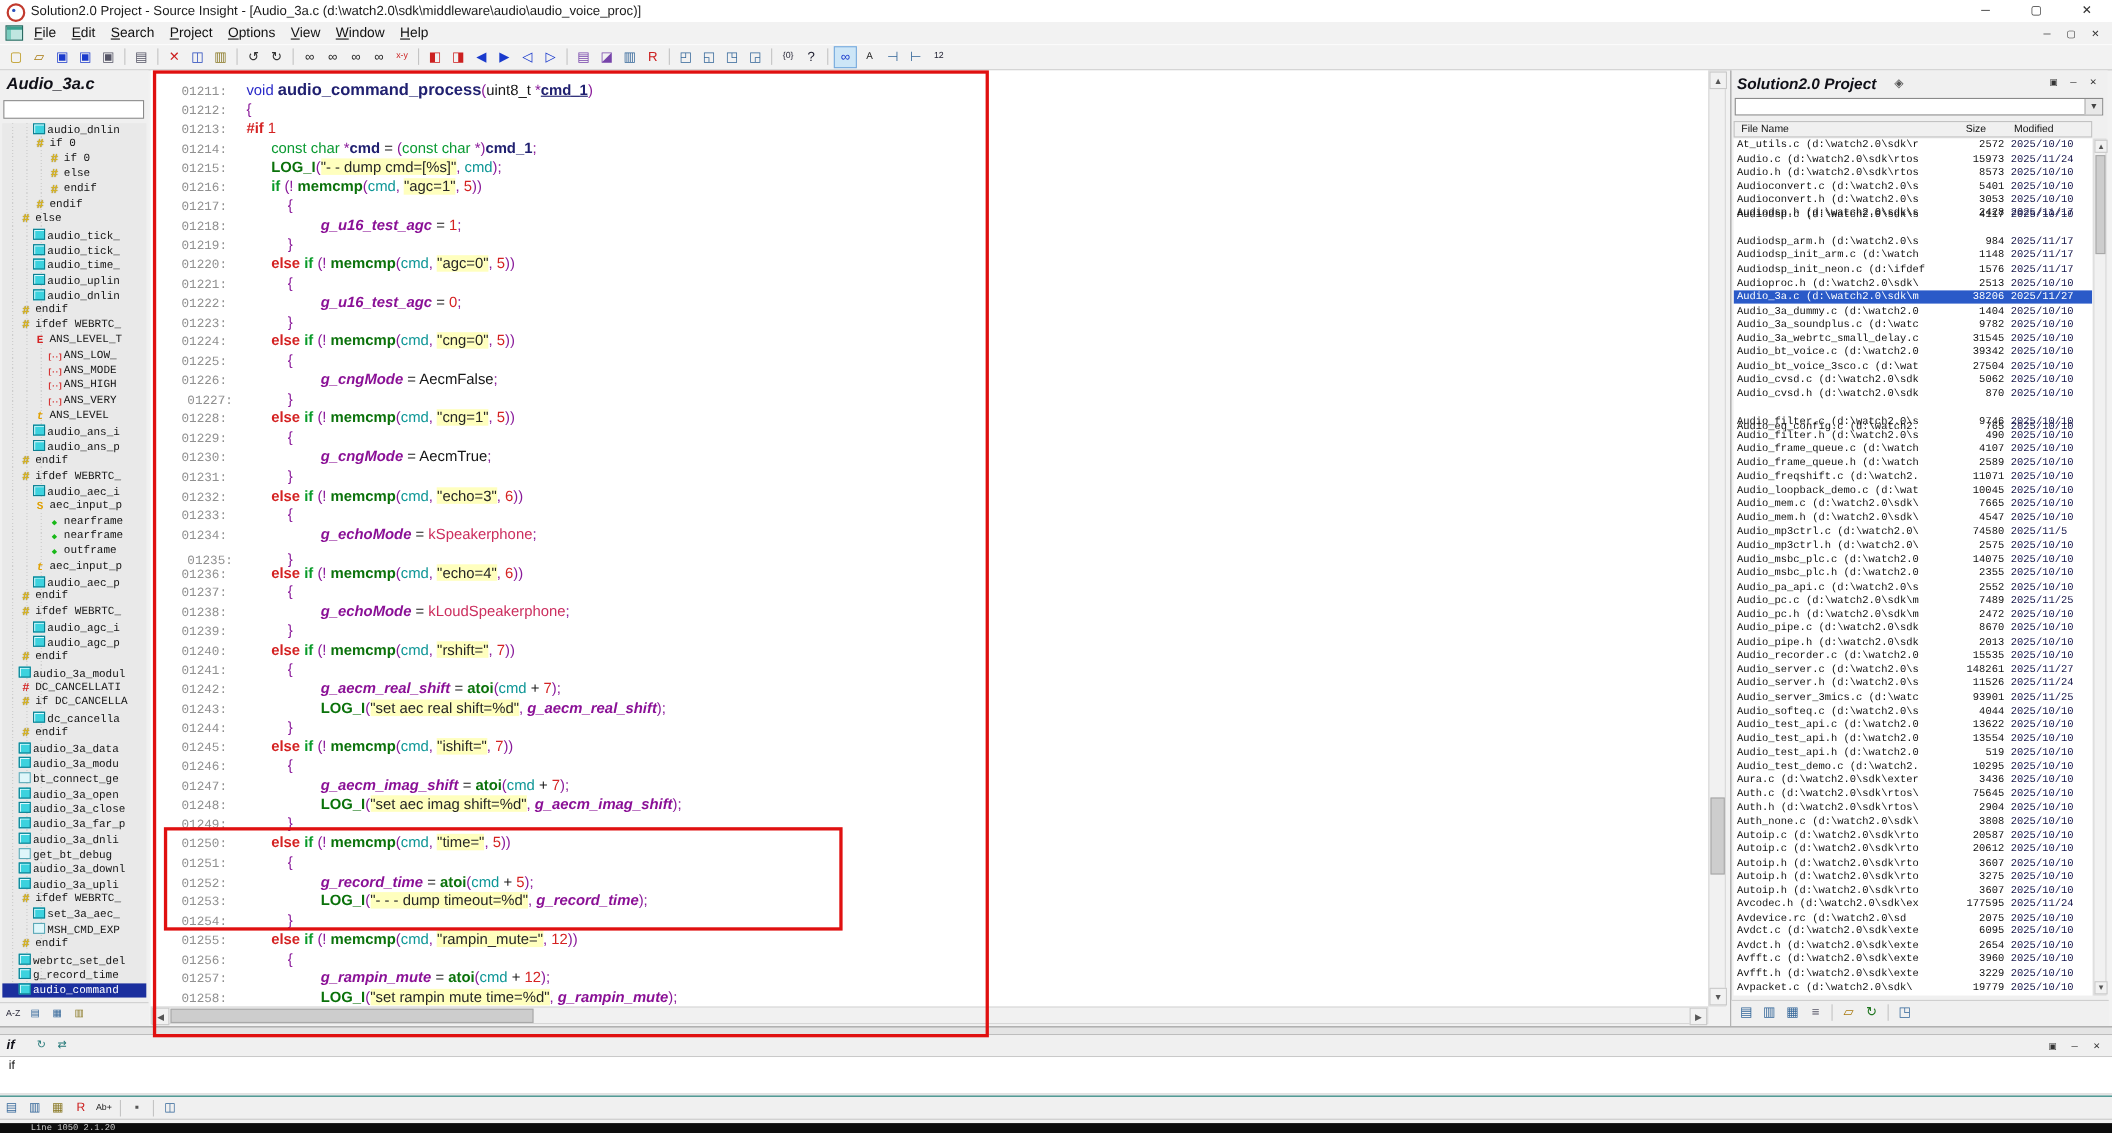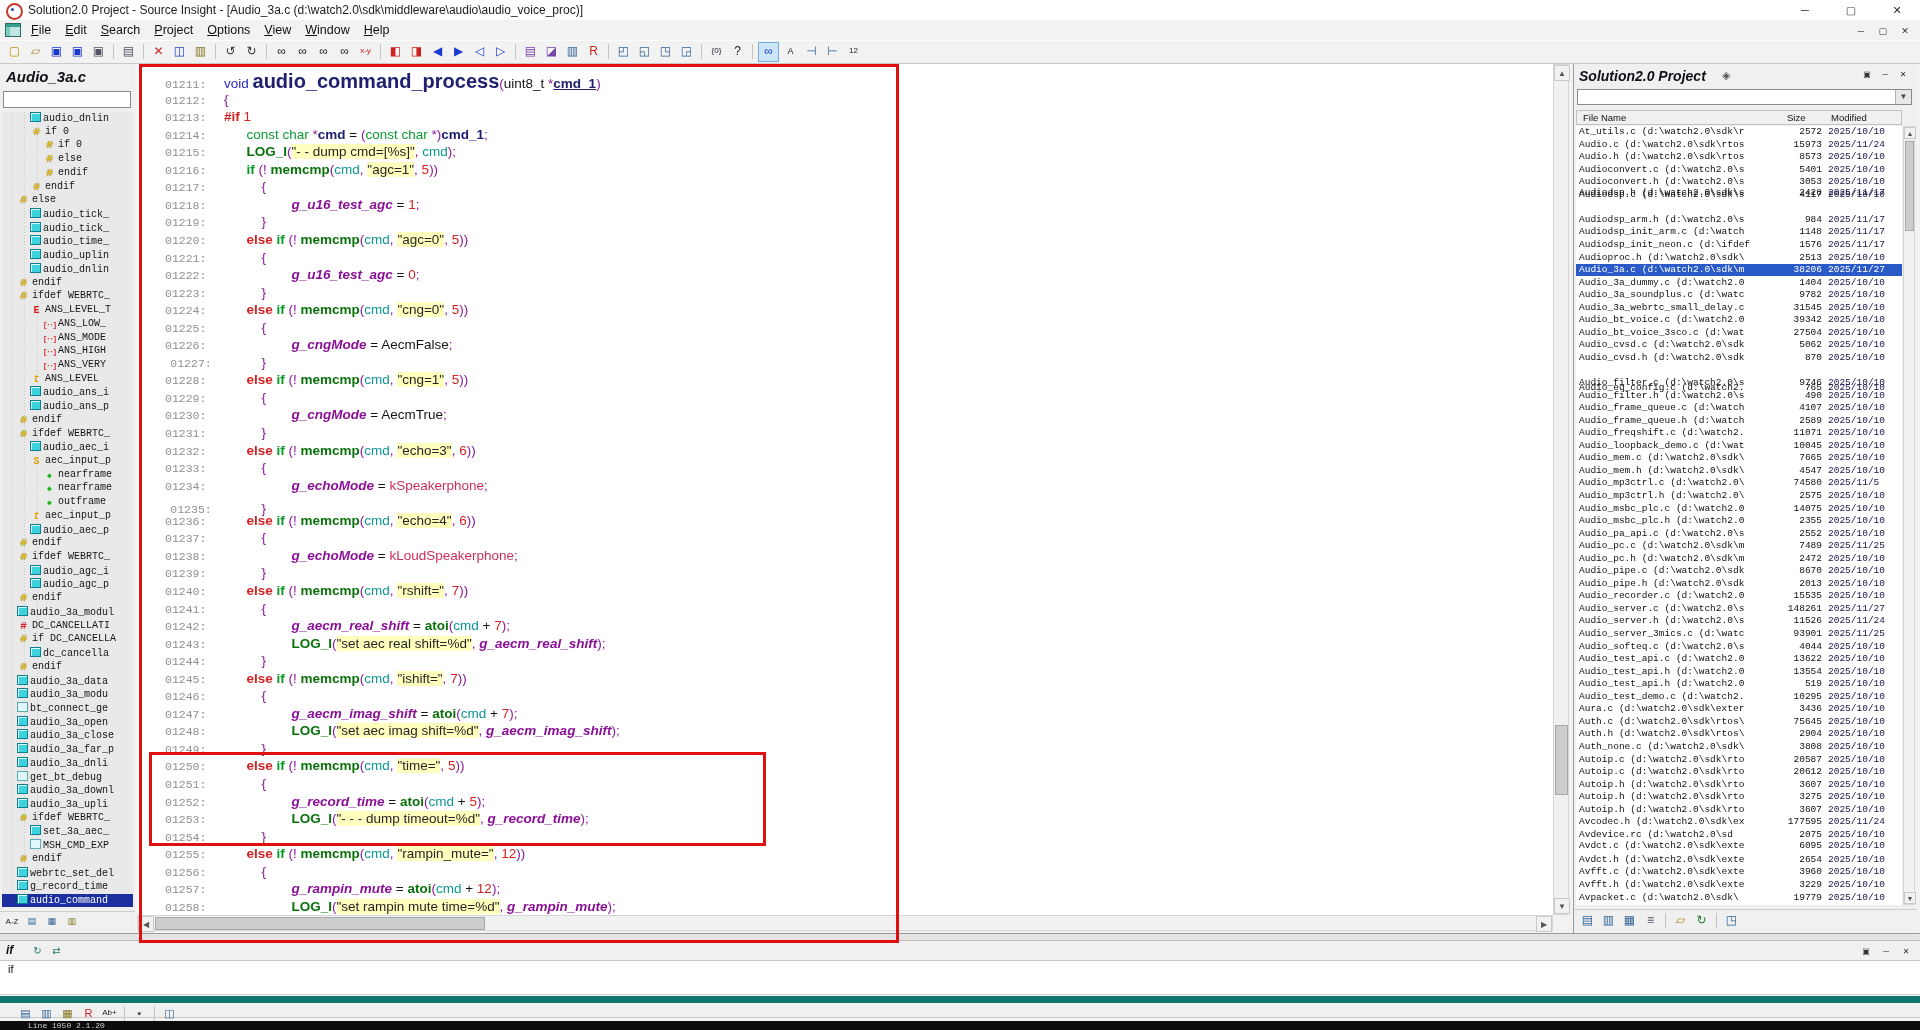--- a/index.html
+++ b/index.html
@@ -64,21 +64,21 @@
   .sg-ke{color:#d42222;font-weight:bold;}
   .sg-pp{color:#d42222;font-weight:bold;}
   .sg-n{color:#d42222;}
   .sg-f{color:#0b720b;font-weight:bold;}
   .sg-id{color:#0d9696;}
   .sg-g{color:#8a1096;font-weight:bold;font-style:italic;}
   .sg-ev{color:#cc2e5e;}
   .sg-pl{color:#141414;}
   .sg-pu{color:#8a1a9a;}
   .sg-str{color:#262626;background:#ffffbe;}
-  .sg-fdef{color:#202070;font-weight:bold;font-size:20px;}
+  .sg-fdef{color:#202070;font-weight:bold;font-size:15px;}
   .sg-dnavy{color:#202070;font-weight:bold;}
   .sg-pdecl{color:#202070;font-weight:bold;text-decoration:underline;}
   
   .sbtrack{background:#f1f1f1;border:1px solid #d7d7d7;box-sizing:border-box;}
   .sbarrow{position:absolute;text-align:center;color:#555;background:#f1f1f1;border:1px solid #c9c9c9;box-sizing:border-box;}
   .sbthumb{position:absolute;background:#cdcdcd;border:1px solid #a8a8a8;box-sizing:border-box;}
   
   .annbox{border:3px solid #e01010;pointer-events:none;z-index:60;}
   
   #project{left:1573px;top:64px;width:343px;height:869px;background:#f0f0f0;border-left:1px solid #9a9a9a;box-sizing:border-box;}
@@ -105,22 +105,22 @@
   
   #splitter{left:0;top:933px;width:1920px;height:8px;background:#e4e4e4;border-top:1px solid #9a9a9a;border-bottom:1px solid #bdbdbd;box-sizing:border-box;}
   #bpane-header{left:0;top:941px;width:1920px;height:20px;background:#f0f0f0;border-bottom:1px solid #c9c9c9;box-sizing:border-box;}
   #bpane-title{left:6px;top:2px;font-size:12px;font-weight:bold;font-style:italic;color:#101018;}
   #bpane-hicons{left:28px;top:1px;}
   #bpane-hicons .ticon{width:17px;height:16px;line-height:16px;font-size:10px;}
   #bpane-controls{right:4px;top:2px;}
   #bpane-controls .ticon{width:18px;height:15px;line-height:15px;font-size:8px;}
   #bpane-content{left:0;top:961px;width:1920px;height:34px;background:#fff;border-bottom:1px solid #d0d0d0;box-sizing:border-box;}
   #bpane-text{left:8px;top:2px;font-size:11px;color:#111;}
-  #btoolbar{left:0;top:996px;width:1920px;height:22px;background:#f0f0f0;border-top:7px solid #0f766e;border-bottom:1px solid #c9c9c9;
-            padding-left:15px;box-sizing:border-box;}
+  #btoolbar{left:0;top:996px;width:1920px;height:22px;background:#f0f0f0;border-top:1px solid #0f766e;border-bottom:1px solid #c9c9c9;
+            padding-left:0;box-sizing:border-box;}
   #btoolbar .ticon{width:19px;height:18px;line-height:18px;font-size:11px;}
   
   #status-strip{left:0;top:1021px;width:1920px;height:9px;background:#0c0c0c;}
   #status-text{left:28px;top:0px;font:8px "Liberation Mono",monospace;color:#cfcfcf;}
   u{text-decoration:underline;}
 </style>
 </head>
 <body>
 
 <div id="titlebar" class="abs">

